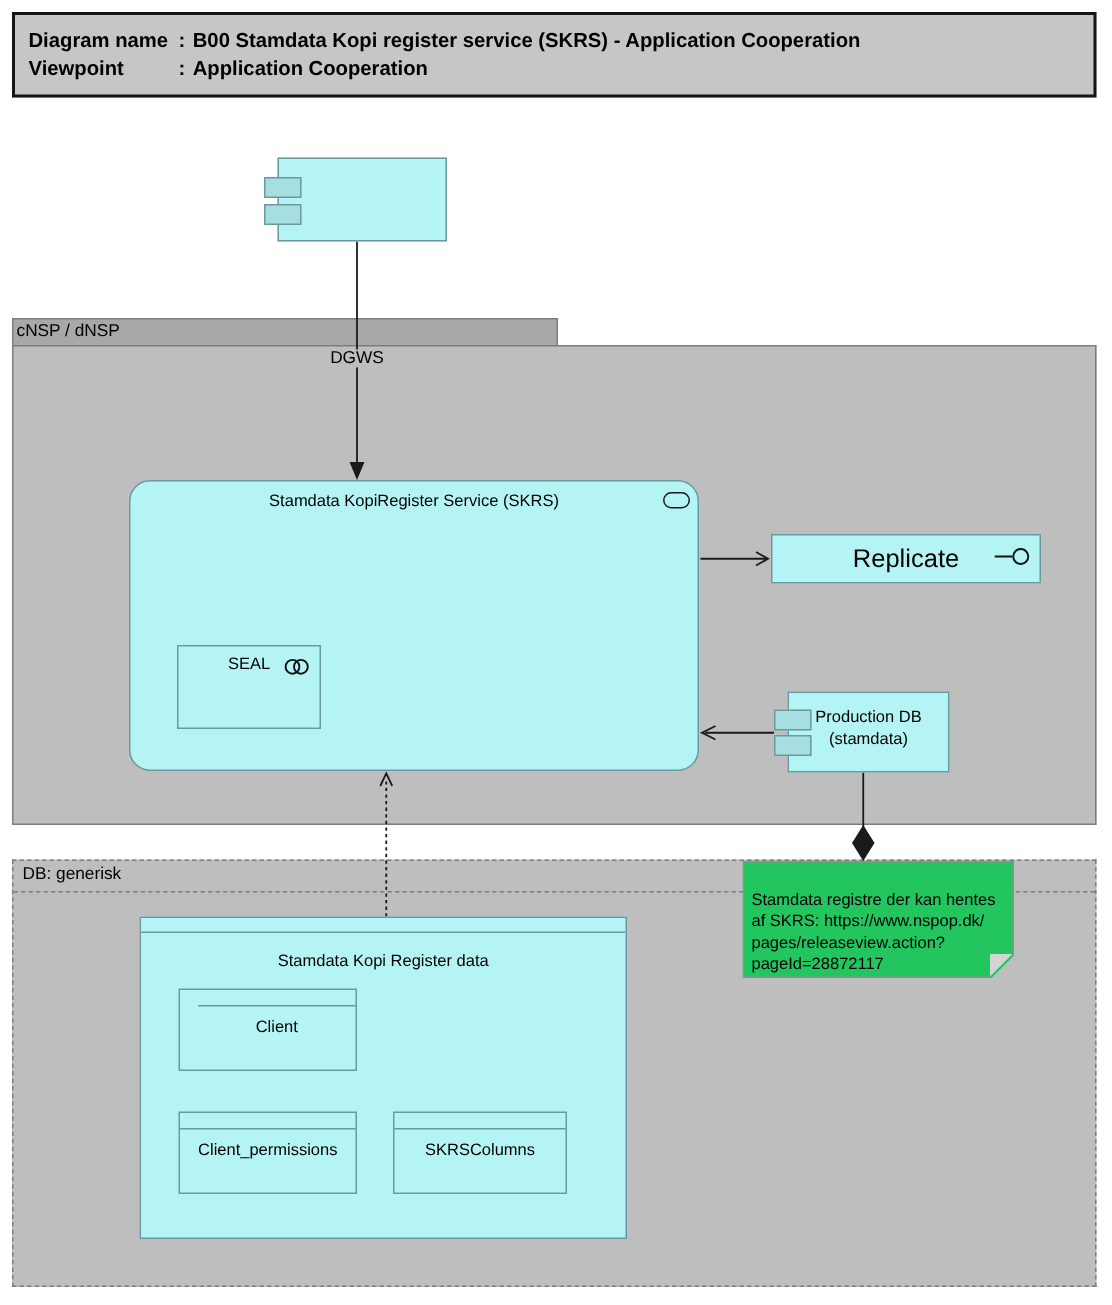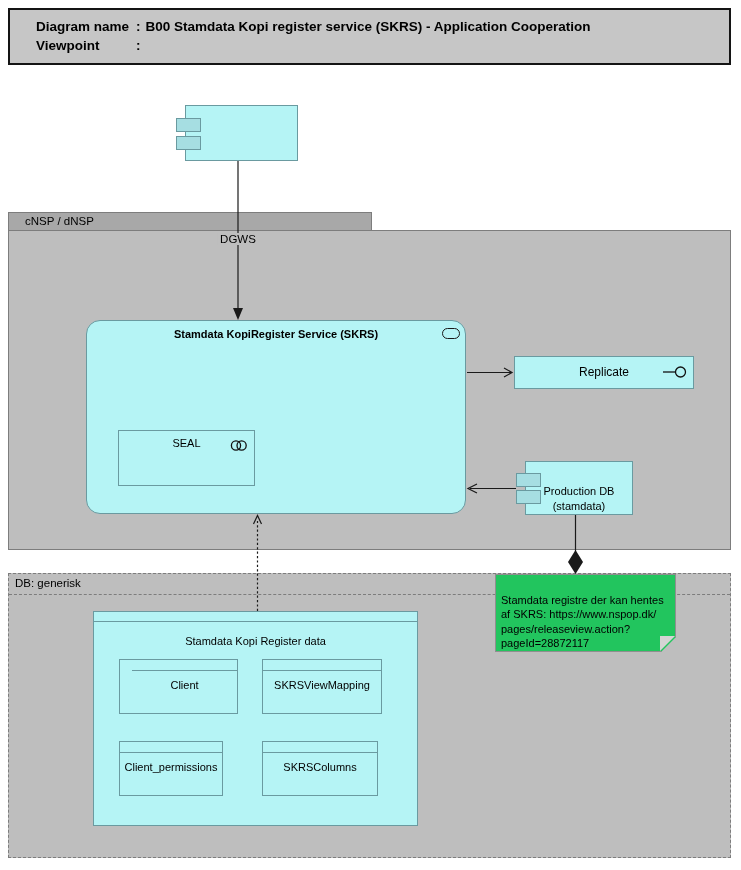--- a/index.html
+++ b/index.html
@@ -7,27 +7,27 @@
     position:relative;width:741px;height:870px;background:#ffffff;
     font-family:"Liberation Sans",sans-serif;color:#000;overflow:hidden;
   }
   
   .title-box{
     position:absolute;left:8px;top:8px;width:723px;height:57px;
     background:#c6c6c6;border:2px solid #141414;box-sizing:border-box;
     padding:7px 9px;font-size:13.5px;font-weight:bold;line-height:19px;
   }
   .trow{display:flex;}
-  .tlabel{width:100px;flex:0 0 100px;margin-left:17px;}
+  .tlabel{width:100px;flex:0 0 100px;}
   .tcolon{margin-right:5px;}
   
   .cnsp-tab{
     position:absolute;left:8px;top:212px;width:364px;height:19px;
     background:#a8a8a8;border:1px solid #7d7d7d;box-sizing:border-box;
-    font-size:11.5px;line-height:17px;padding-left:16px;z-index:1;
+    font-size:11.5px;line-height:17px;padding-left:2px;z-index:1;
   }
   .cnsp-body{
     position:absolute;left:8px;top:230px;width:723px;height:320px;
     background:#bebebe;border:1px solid #7d7d7d;box-sizing:border-box;z-index:1;
   }
   .dgws-label{
     position:absolute;left:238px;top:233px;transform:translateX(-50%);
     background:#bebebe;padding:0 3px;font-size:11.5px;z-index:8;
   }
   .db-group{
@@ -43,32 +43,32 @@
   .component{position:absolute;z-index:10;text-align:center;font-size:11px;line-height:15px;}
   .component .ctext{padding-top:10px;}
   .ctab{
     position:absolute;left:-10px;width:25px;height:14px;
     background:#a6dee2;border:1px solid #6a9aa0;box-sizing:border-box;z-index:11;
   }
   .anvender{left:185px;top:105px;width:113px;height:56px;}
   .proddb{left:525px;top:461px;width:108px;height:54px;}
   .skrs-box{
     position:absolute;left:86px;top:320px;width:380px;height:194px;
-    border-radius:14px;z-index:10;font-weight:bold;
+    border-radius:14px;z-index:10;
   }
   .skrs-title{text-align:center;margin-top:7px;font-size:11px;}
   .pill-icon{
     position:absolute;right:5px;top:7px;width:18px;height:11px;
     border:1.5px solid #1a1a1a;border-radius:7px;box-sizing:border-box;
   }
-  .seal-box{position:absolute;left:118px;top:430px;width:137px;height:56px;z-index:11;}
+  .seal-box{position:absolute;left:118px;top:430px;width:96px;height:56px;z-index:11;}
   .seal-label{text-align:center;margin-top:6px;font-size:11px;}
   .collab-icon{position:absolute;right:6px;top:7px;}
   .replicate-box{position:absolute;left:514px;top:356px;width:180px;height:33px;z-index:10;}
-  .replicate-label{text-align:center;line-height:31px;font-size:12px;}
+  .replicate-label{text-align:center;line-height:31px;font-size:17px;}
   .iface-icon{position:absolute;right:6px;top:50%;transform:translateY(-50%);}
   
   .note{
     position:absolute;left:495px;top:574px;width:181px;height:78px;
     background:#22c55e;border:1px solid #8f8f8f;box-sizing:border-box;z-index:10;
     clip-path:polygon(0 0,100% 0,100% calc(100% - 15px),calc(100% - 15px) 100%,0 100%);
     font-size:11px;line-height:14.5px;padding:3px 5px;white-space:pre-line;
   }
   .note-fold{
     position:absolute;right:0;bottom:0;width:15px;height:15px;
@@ -76,39 +76,40 @@
   }
   
   .data-box{position:absolute;left:93px;top:611px;width:325px;height:215px;z-index:10;}
   .data-box-strip{height:9px;border-bottom:1px solid #6a9aa0;}
   .data-box-title{text-align:center;margin-top:13px;font-size:11px;}
   .dataobj{position:absolute;text-align:center;font-size:11px;}
   .dataobj .dstrip{height:10px;border-bottom:1px solid #6a9aa0;}
   .dataobj .dlabel{padding-top:8px;}
   .obj-client{left:25px;top:47px;width:119px;height:55px;padding-left:12px;}
   .obj-viewmapping{left:168px;top:47px;width:120px;height:55px;}
-  .obj-permissions{left:25px;top:129px;width:104px;height:55px;}
+  .obj-permissions{left:25px;top:129px;width:119px;height:55px;}
   .obj-columns{left:168px;top:129px;width:116px;height:55px;}
   
   .overlay{position:absolute;left:0;top:0;z-index:5;pointer-events:none;}
 </style>
 </head>
 <body>
 
 <div class="canvas">
 
   <div class="title-box">
     <div class="trow">
       <span class="tlabel">Diagram name</span>
         <span class="tcolon">:</span>
         <span class="tvalue">B00 Stamdata Kopi register service (SKRS) - Application Cooperation</span>
     </div>
     <div class="trow">
       <span class="tlabel">Viewpoint</span>
         <span class="tcolon">:</span>
+        <span class="tvalue">Application Cooperation</span>
     </div>
   </div>
 
   <div class="cnsp-tab">
     <span>cNSP / dNSP</span>
   </div>
   <div class="cnsp-body"></div>
 
   <div class="db-group">
     <div class="db-label-row">
@@ -173,21 +174,21 @@
       <svg width="24" height="12" viewBox="0 0 24 12">
         <line x1="0" y1="6" x2="12" y2="6" stroke="#111" stroke-width="1.3"></line>
         <circle cx="17.5" cy="6" r="5" stroke="#111" stroke-width="1.3" fill="none"></circle>
       </svg>
     </span>
   </div>
 
   <div class="component cyan proddb">
     <div class="ctab" style="top:11px"></div>
     <div class="ctab" style="top:28px"></div>
-    <div class="ctext" style="padding-top:22px">
+    <div class="ctext" style="padding-top:9px">
       <div>Production DB</div>
       <div>(stamdata)</div>
     </div>
   </div>
 
   <div class="note">
     <span>Stamdata registre der kan hentes
 af SKRS: https://www.nspop.dk/
 pages/releaseview.action?
 pageId=28872117</span>
@@ -195,24 +196,20 @@
   </div>
 
   <div class="data-box cyan">
     <div class="data-box-strip"></div>
     <div class="data-box-title">Stamdata Kopi Register data</div>
 
     <div class="dataobj cyan obj-client">
       <div class="dstrip"></div>
       <div class="dlabel">Client</div>
     </div>
-    <div class="dataobj cyan obj-viewmapping">
-      <div class="dstrip"></div>
-      <div class="dlabel">SKRSViewMapping</div>
-    </div>
     <div class="dataobj cyan obj-permissions">
       <div class="dstrip"></div>
       <div class="dlabel">Client_permissions</div>
     </div>
     <div class="dataobj cyan obj-columns">
       <div class="dstrip"></div>
       <div class="dlabel">SKRSColumns</div>
     </div>
   </div>
 

